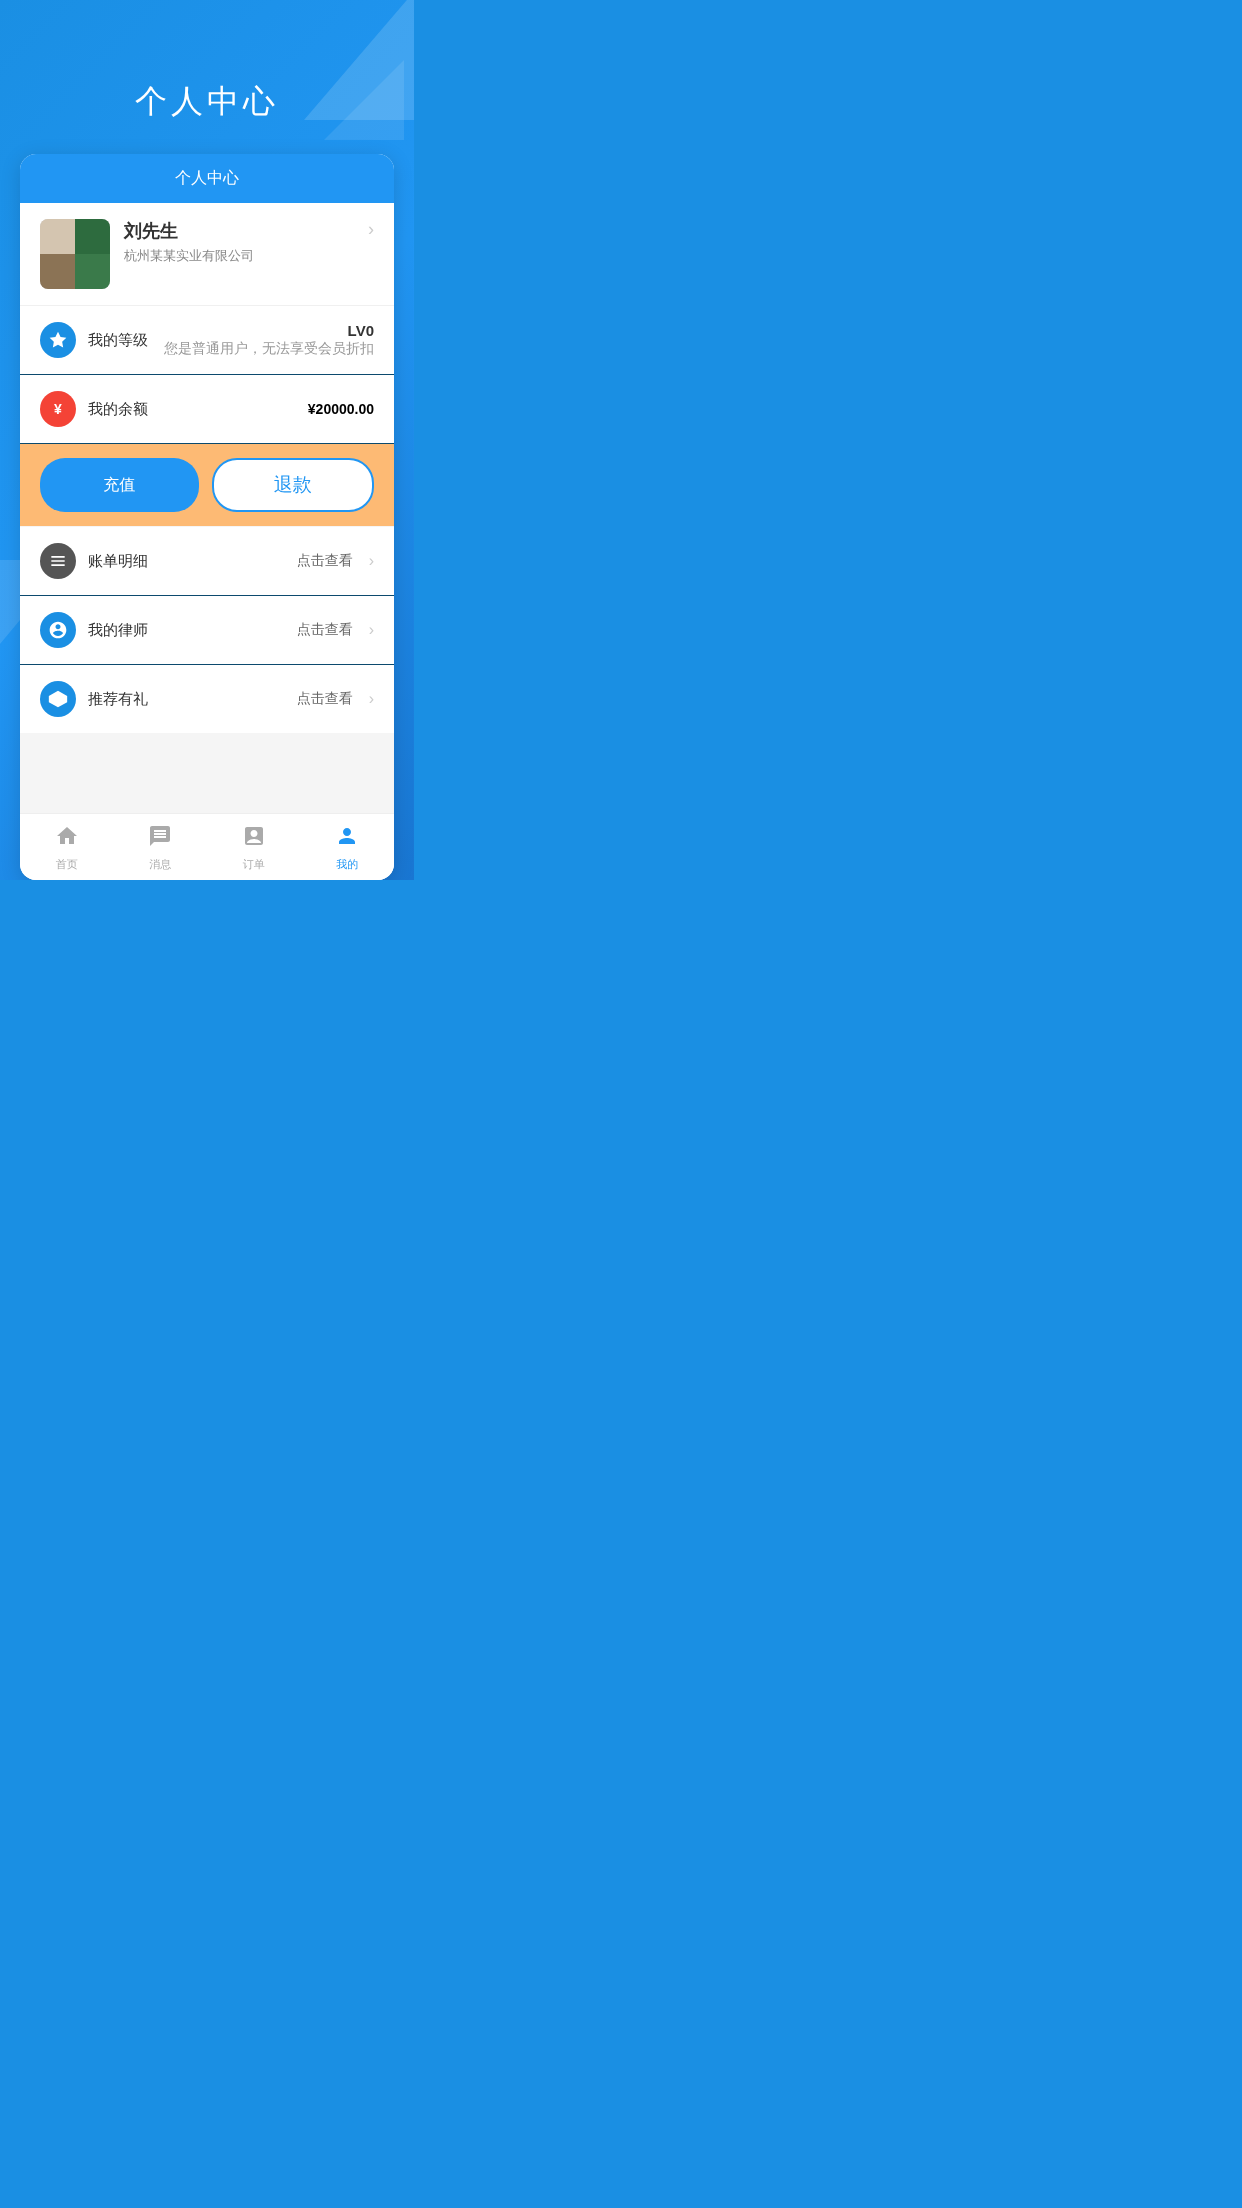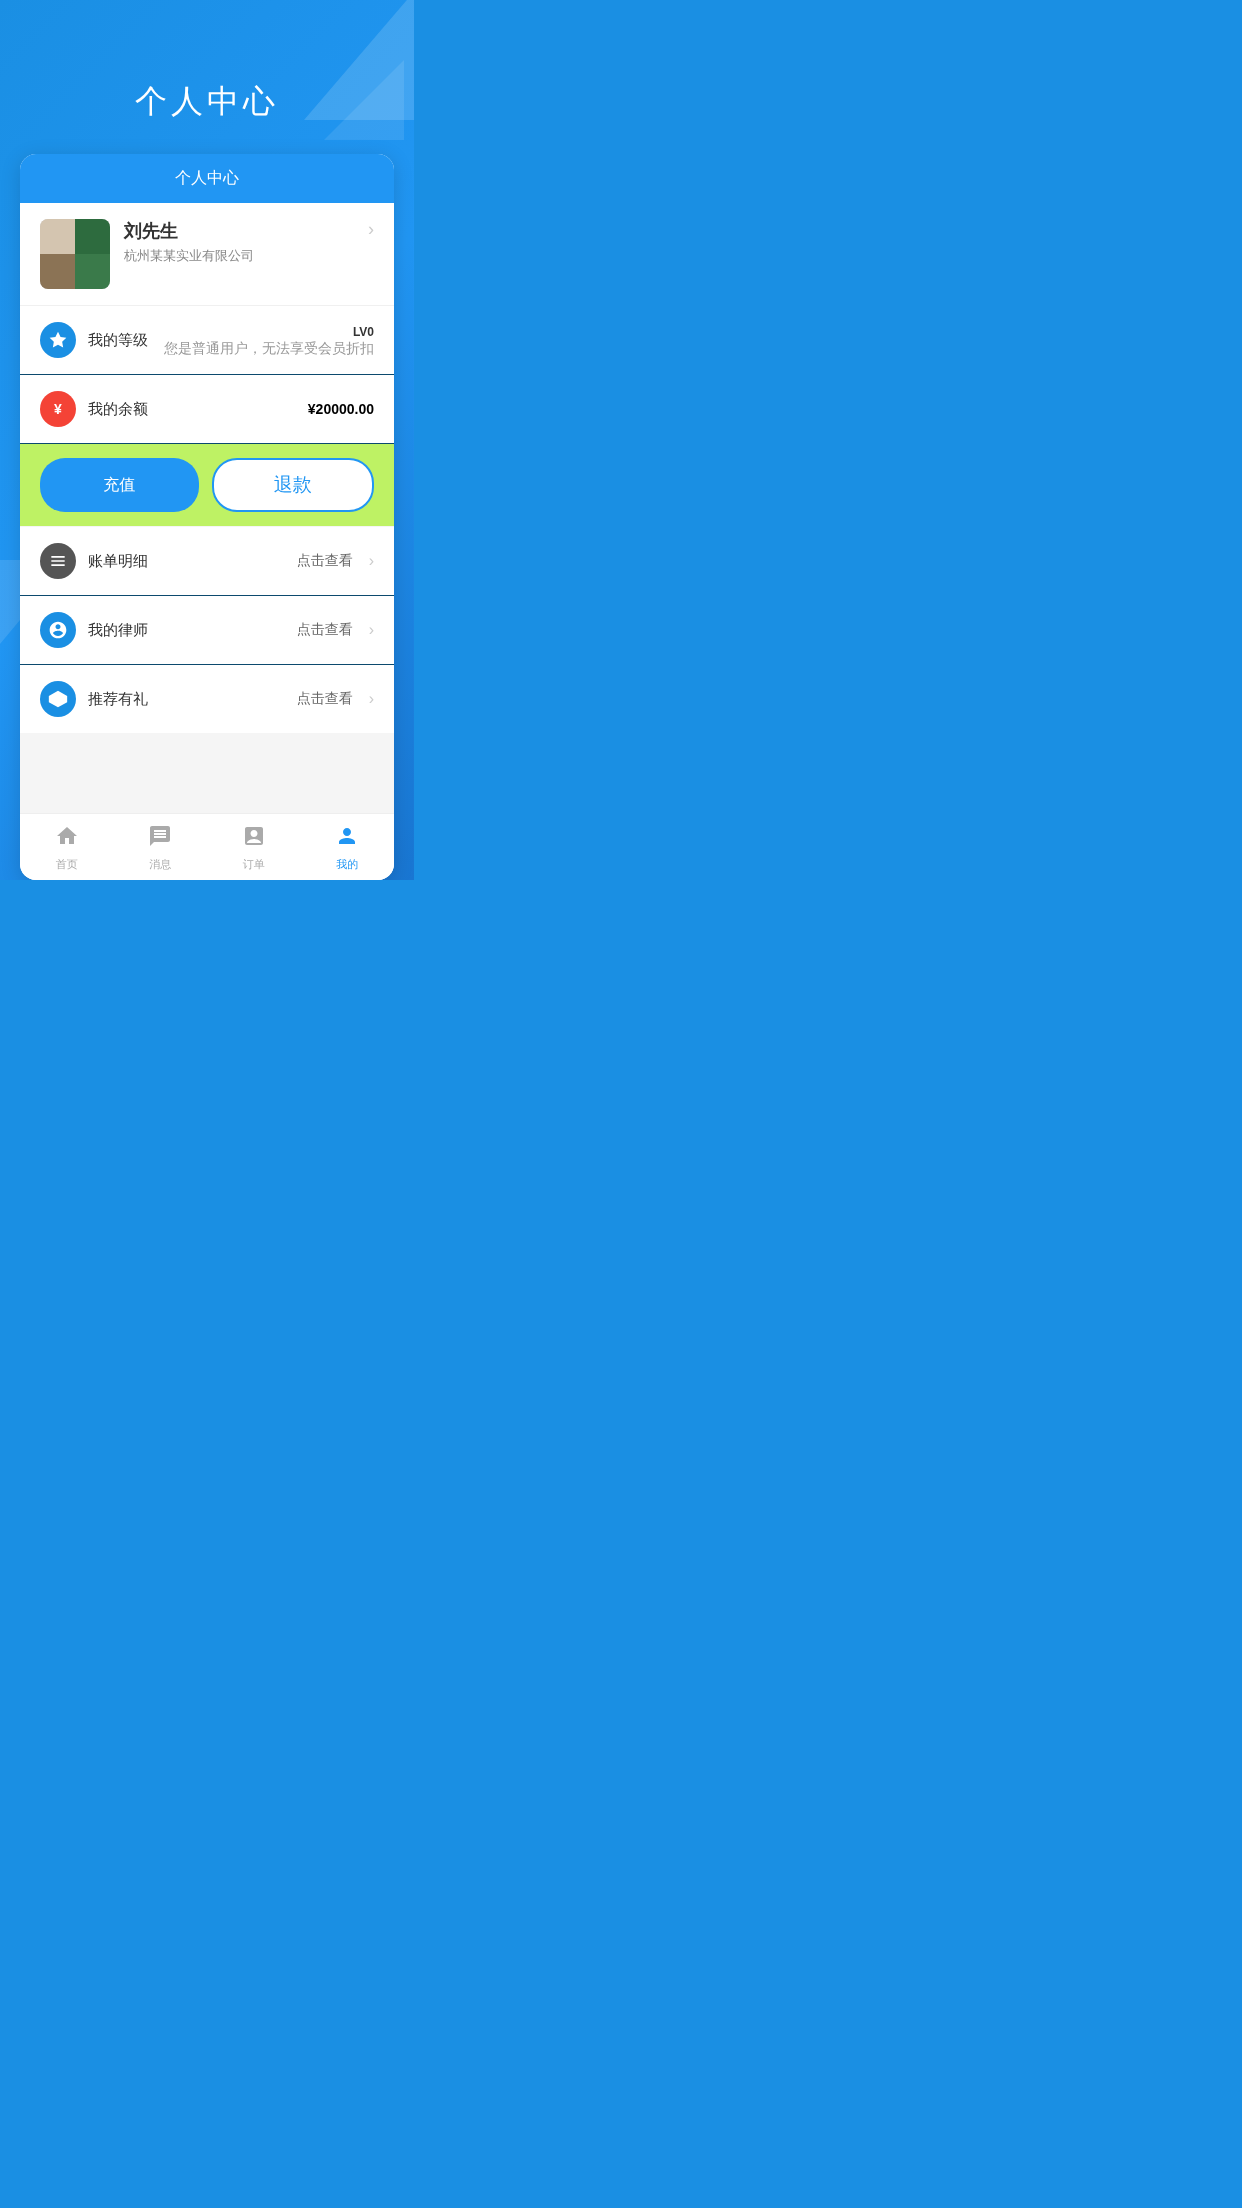--- a/index.html
+++ b/index.html
@@ -182,21 +182,21 @@
     .menu-item-value {
       font-size: 14px;
       color: #666;
     }
 
     .grade-right {
       text-align: right;
     }
 
     .grade-level {
-      font-size: 12px;
+      font-size: 15px;
       font-weight: 600;
       color: #333;
     }
 
     .grade-desc {
       font-size: 14px;
       color: #999;
       display: block;
     }
 
@@ -208,21 +208,21 @@
 
     .chevron {
       color: #ccc;
       font-size: 16px;
     }
 
     .balance-buttons {
       display: flex;
       gap: 13px;
       padding: 14px 20px;
-      background: #bef264;
+      background: #fdba74;
       border-bottom: 1px solid #f5f5f5;
     }
 
     .btn-recharge {
       flex: 1;
       background: #2196F3;
       color: white;
       border: none;
       border-radius: 25px;
       padding: 12px;

